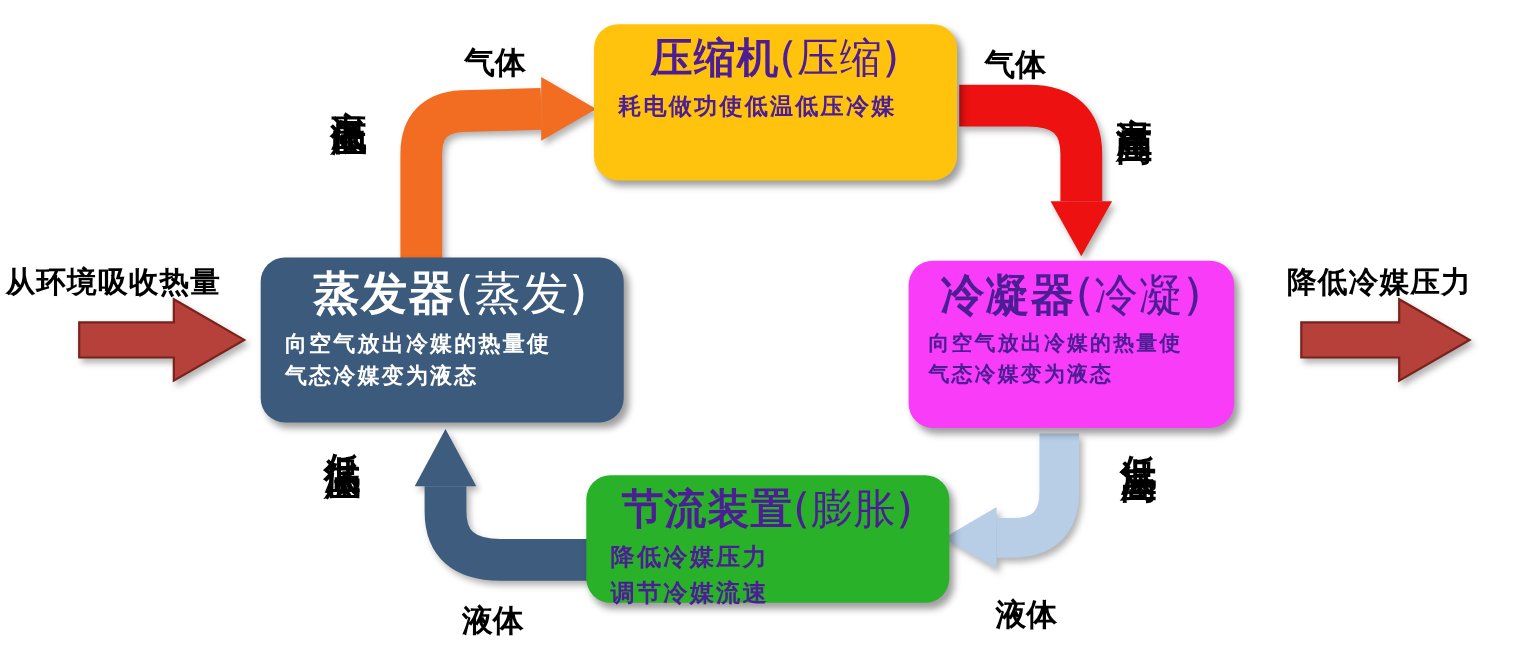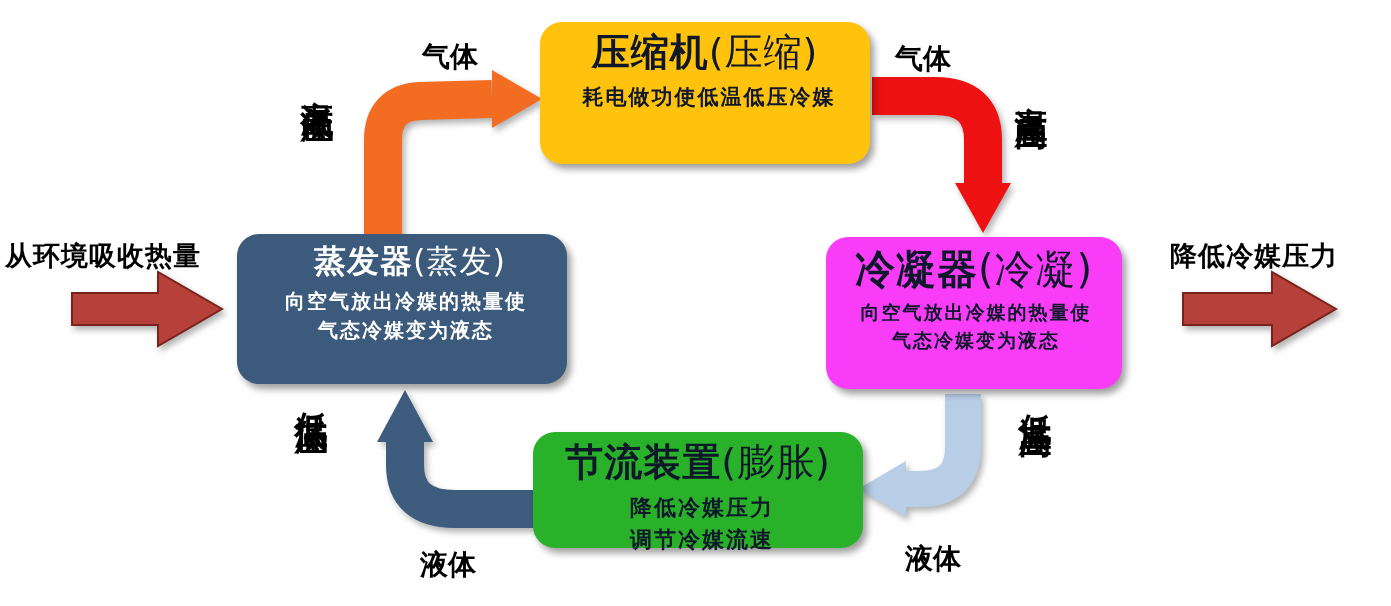--- a/index.html
+++ b/index.html
@@ -13,48 +13,48 @@
   
   .arrows{
     position:absolute;left:0;top:0;z-index:1;
     filter:drop-shadow(3px 4px 3px rgba(0,0,0,0.30));
   }
   
   .box{
     position:absolute;z-index:2;
     border-radius:22px;
     box-shadow:4px 5px 7px rgba(0,0,0,0.38);
-    color:#0f172a;
+    color:#4c1d95;
     text-align:center;
     box-sizing:border-box;
   }
   .box-title{
     margin-top:10px;
     font-weight:bold;
     letter-spacing:1px;
     line-height:1.1;
     white-space:nowrap;
   }
   .t-main{font-weight:800;}
   .t-paren{font-weight:500;}
   .box-body{
-    text-align:center;
+    text-align:left;
     padding:8px 14px 0 22px;
     font-weight:600;
     letter-spacing:2px;
     line-height:1.45;
   }
   .box-compressor{left:540px;top:22px;width:330px;height:142px;}
   .box-compressor .box-title{font-size:38px;}
   .box-compressor .box-body{font-size:21px;}
   .box-condenser{left:826px;top:237px;width:296px;height:152px;}
   .box-condenser .box-title{font-size:40px;}
   .box-condenser .box-body{font-size:19px;padding-left:18px;}
   .box-evaporator{left:237px;top:234px;width:330px;height:150px;color:#ffffff;}
-  .box-evaporator .box-title{font-size:32px;margin-left:16px;}
+  .box-evaporator .box-title{font-size:42px;margin-left:16px;}
   .box-evaporator .box-body{font-size:20px;}
   .box-throttle{left:533px;top:432px;width:330px;height:116px;}
   .box-throttle .box-title{font-size:38px;}
   .box-throttle .box-body{font-size:22px;}
   
   .lbl{
     position:absolute;z-index:3;
     color:#000000;font-weight:bold;
     white-space:nowrap;
   }

